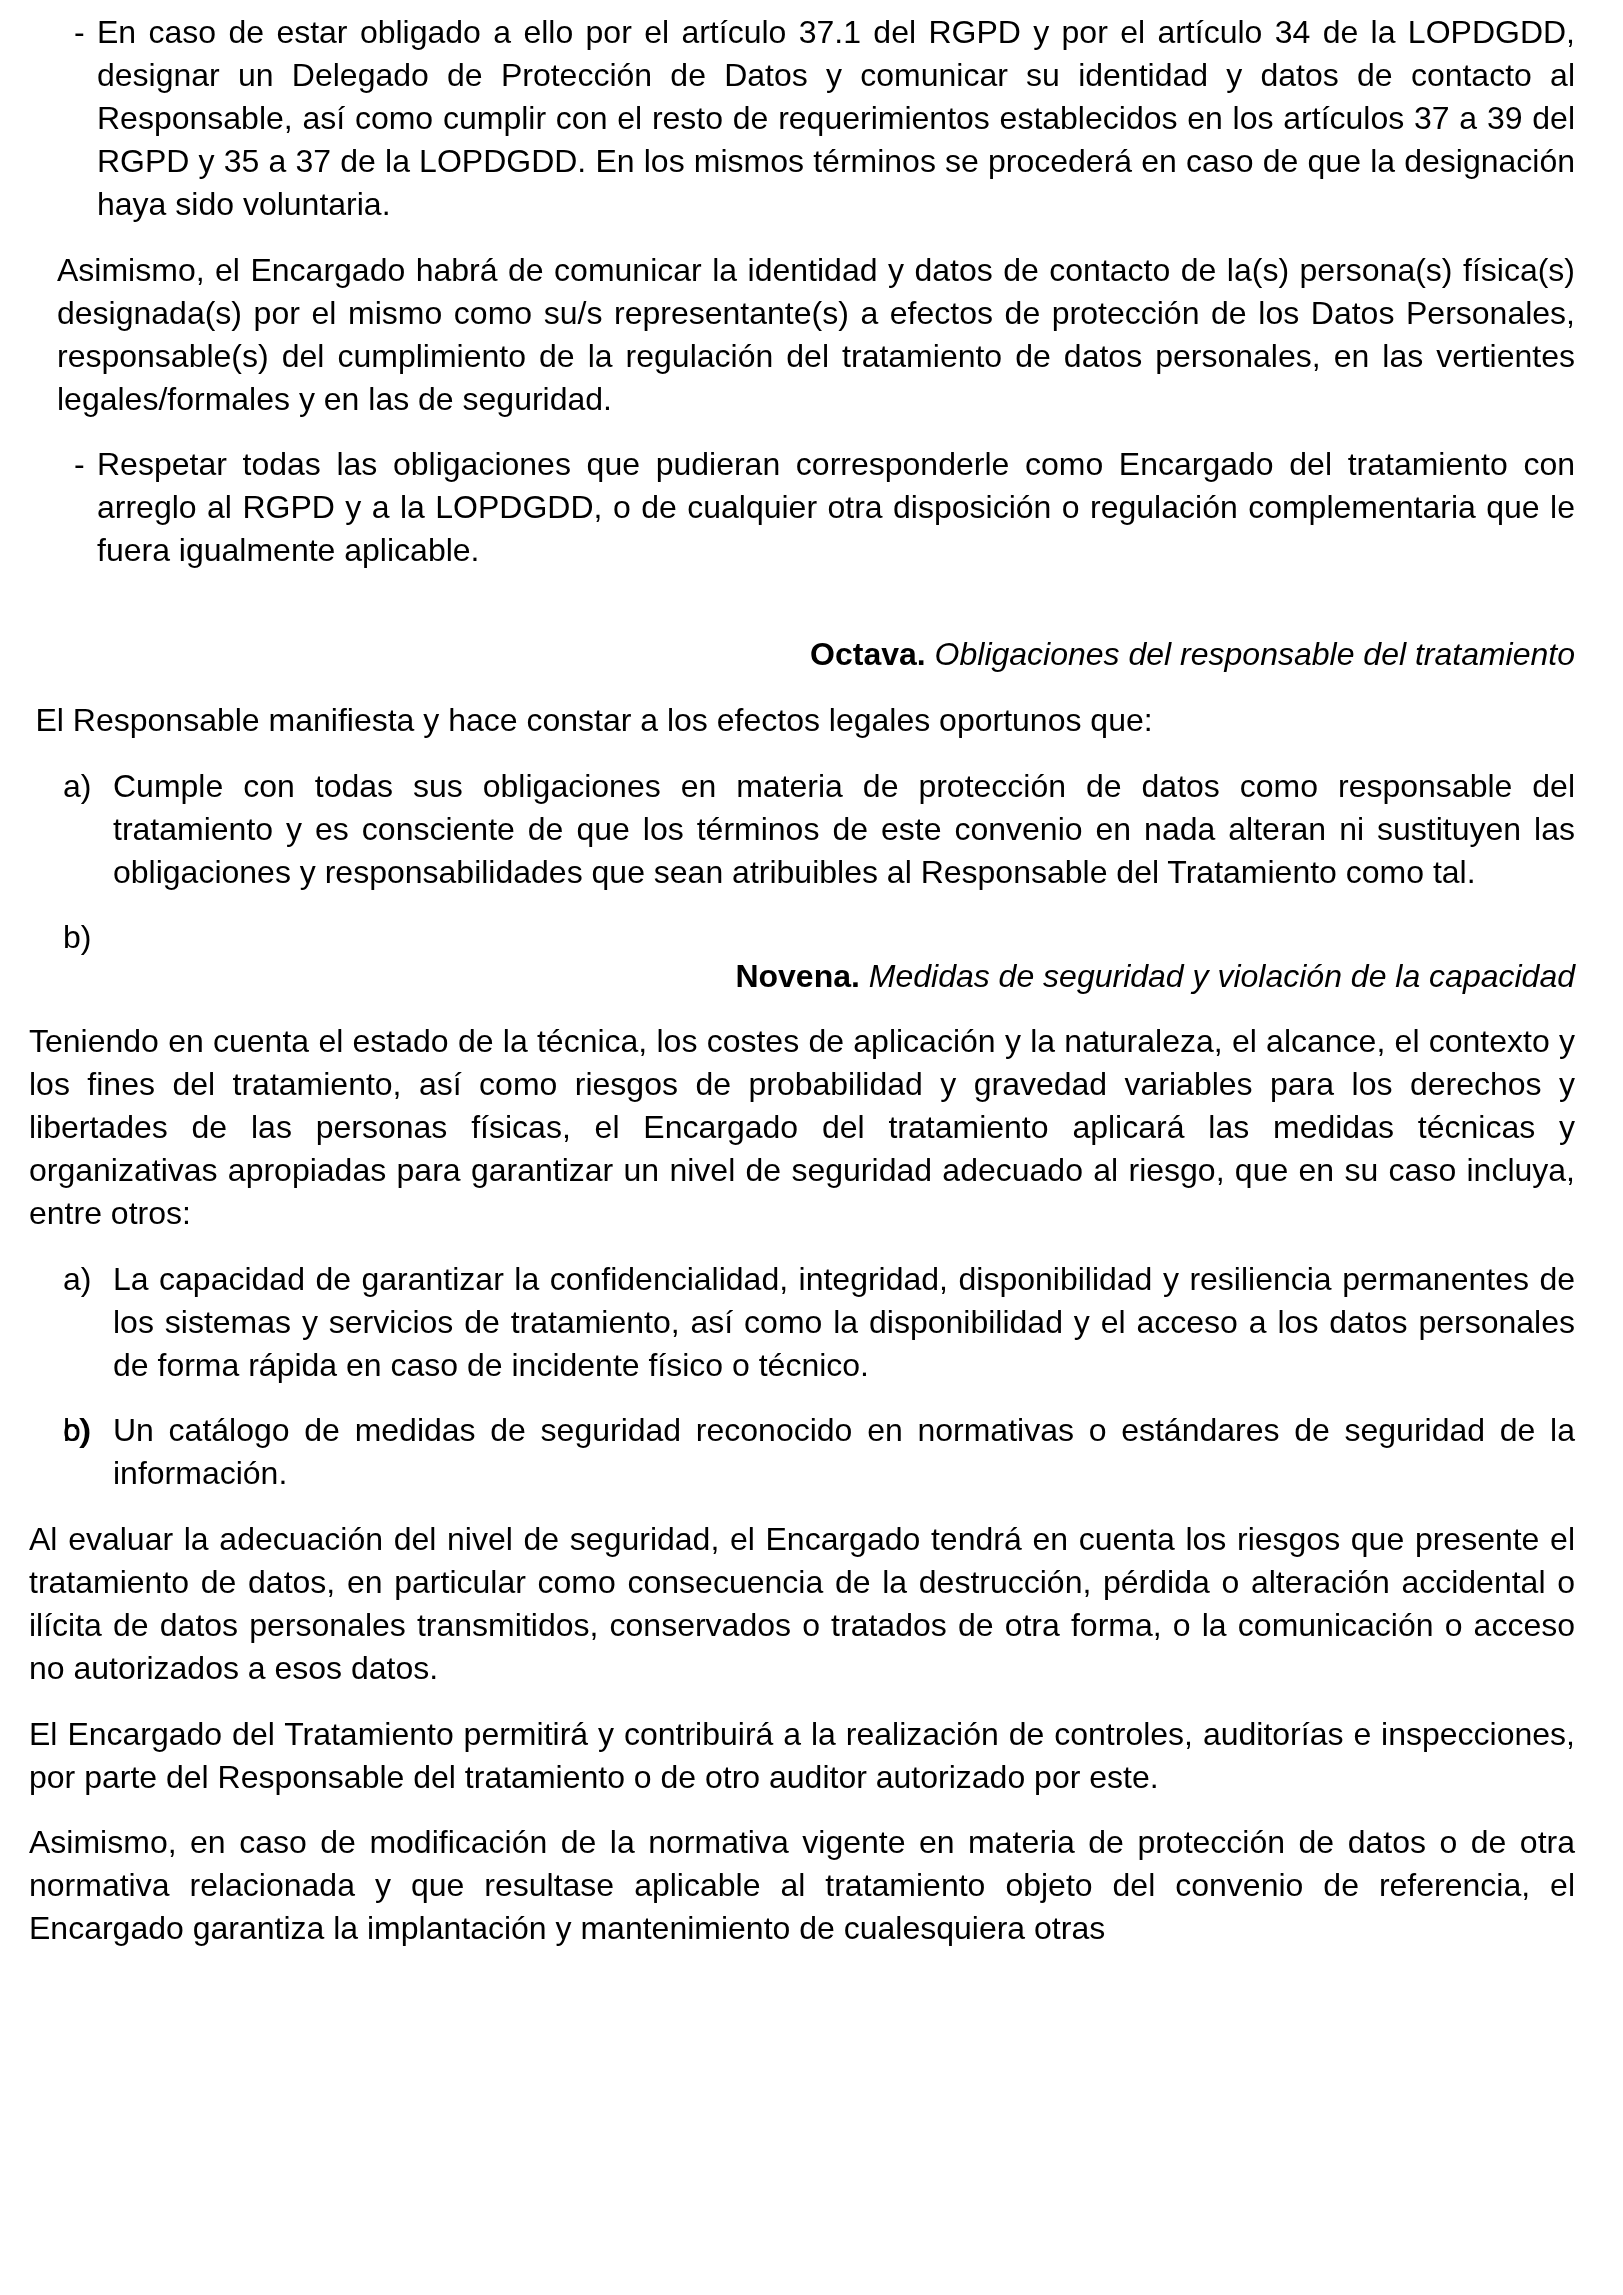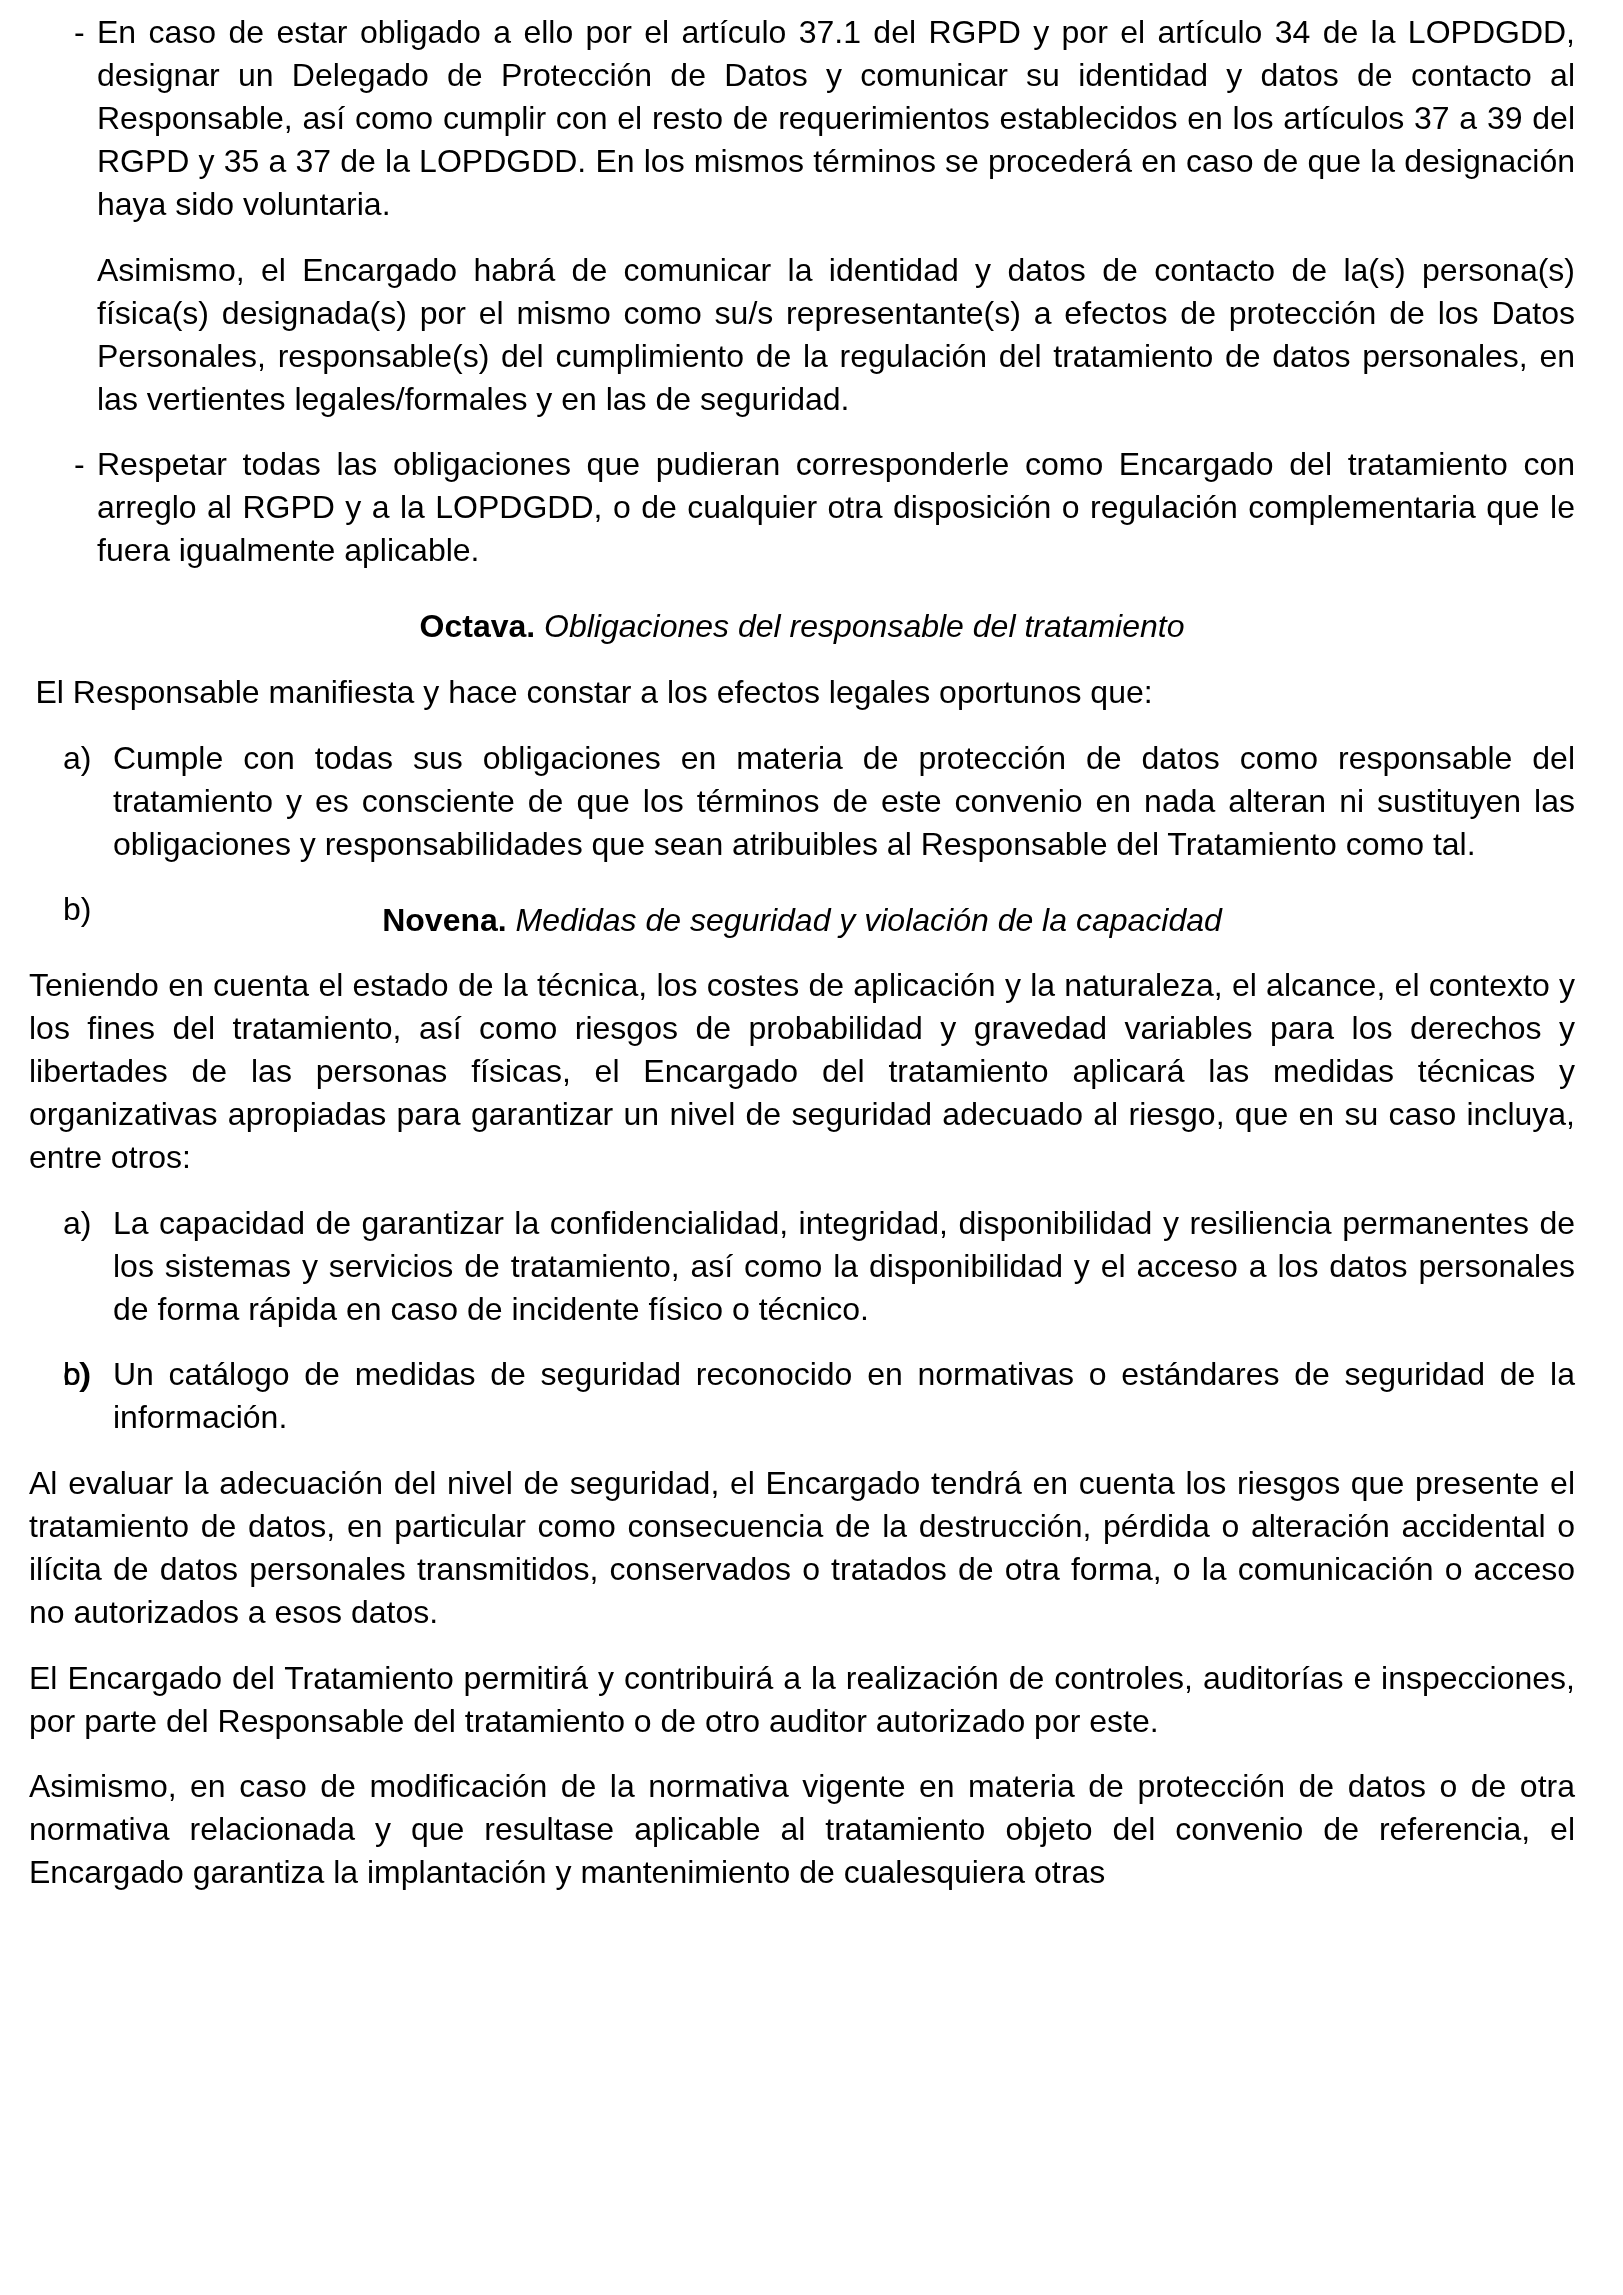--- a/index.html
+++ b/index.html
@@ -29,38 +29,38 @@
     position: relative;
     padding-left: 68px;
   }
   .dash-item .marker {
     position: absolute;
     left: 45px;
     top: 0;
   }
   
   .sub-para {
-    margin-left: 68px;
+    margin-left: 28px;
   }
   
   .alpha-item {
     position: relative;
     padding-left: 84px;
   }
   .alpha-item .marker {
     position: absolute;
     left: 34px;
     top: 0;
     width: 45px;
   }
   
   .heading {
-    margin-top: 33px;
+    margin-top: 61px;
     margin-bottom: 22.6px;
-    text-align: center;
+    text-align: right;
   }
   .h-bold {
     font-weight: bold;
     font-style: normal;
   }
   .h-italic {
     font-style: italic;
     font-weight: normal;
   }
   .lead-space {

